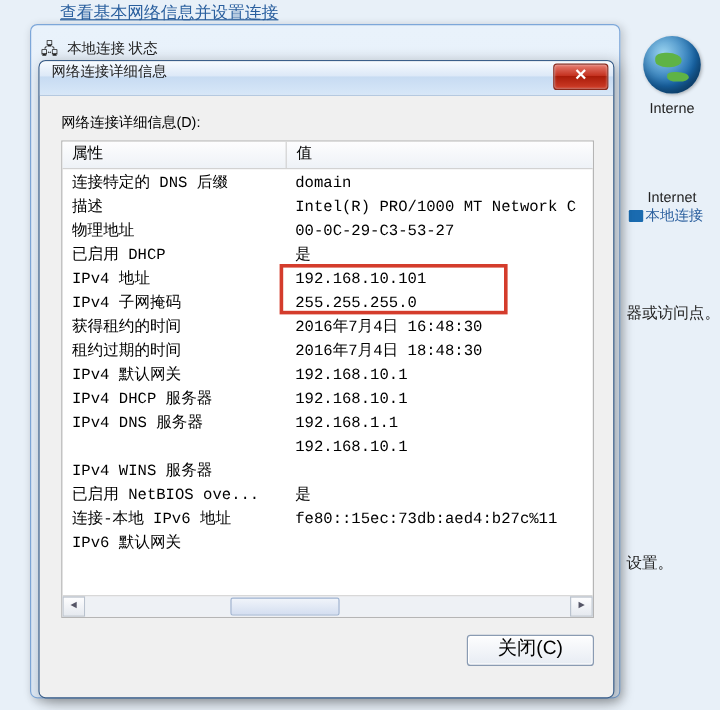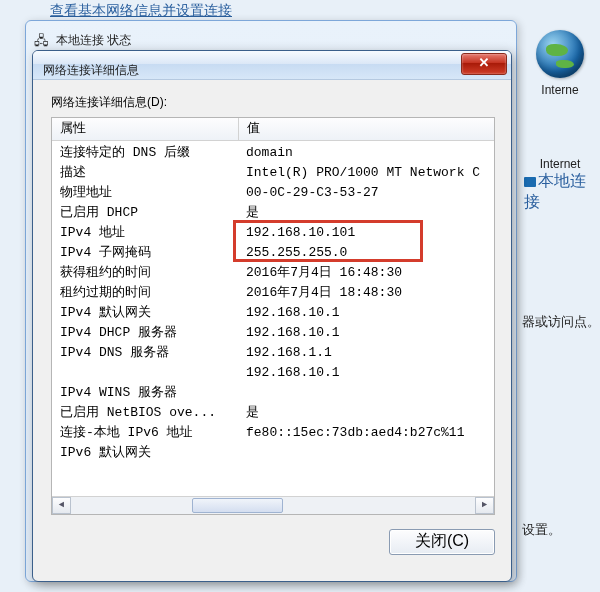--- a/index.html
+++ b/index.html
@@ -48,34 +48,34 @@
     border-radius: 40% 60% 50% 50%;
     box-shadow: 8px 14px 0 -2px #5fb345;
   }
   .right-label {
     font-size: 12px;
     color: #222;
   }
   .right-group2 { margin-top: 60px; }
   .right-link {
     color: #2a5f9e;
-    font-size: 16px;
+    font-size: 12px;
     text-align: left;
     padding-left: 4px;
   }
   .computer-icon {
     display: inline-block;
     width: 12px; height: 10px;
     background: #1a6bb0;
     border-radius: 1px;
     margin-right: 2px;
     vertical-align: middle;
   }
   .right-text {
-    margin-top: 100px;
+    margin-top: 64px;
     font-size: 13px;
     color: #222;
     text-align: left;
     padding-left: 2px;
   }
   .right-text2 {
     margin-top: 190px;
     font-size: 13px;
     color: #222;
     text-align: left;
@@ -126,21 +126,21 @@
     border-radius: 6px;
     box-shadow: 3px 3px 12px rgba(0,0,0,0.3);
     z-index: 10;
   }
   .titlebar {
     height: 28px;
     background: linear-gradient(#f7fbff, #dce8f7 45%, #c7dbf2 46%, #d7e7f8);
     border-bottom: 1px solid #b5c9e0;
     border-radius: 5px 5px 0 0;
     display: flex;
-    align-items: flex-end;
+    align-items: flex-start;
     padding: 0 0 0 10px;
     position: relative;
   }
   .titlebar-text {
     font-size: 12px;
     color: #1a1a1a;
   }
   .close-btn {
     position: absolute;
     right: 4px;

